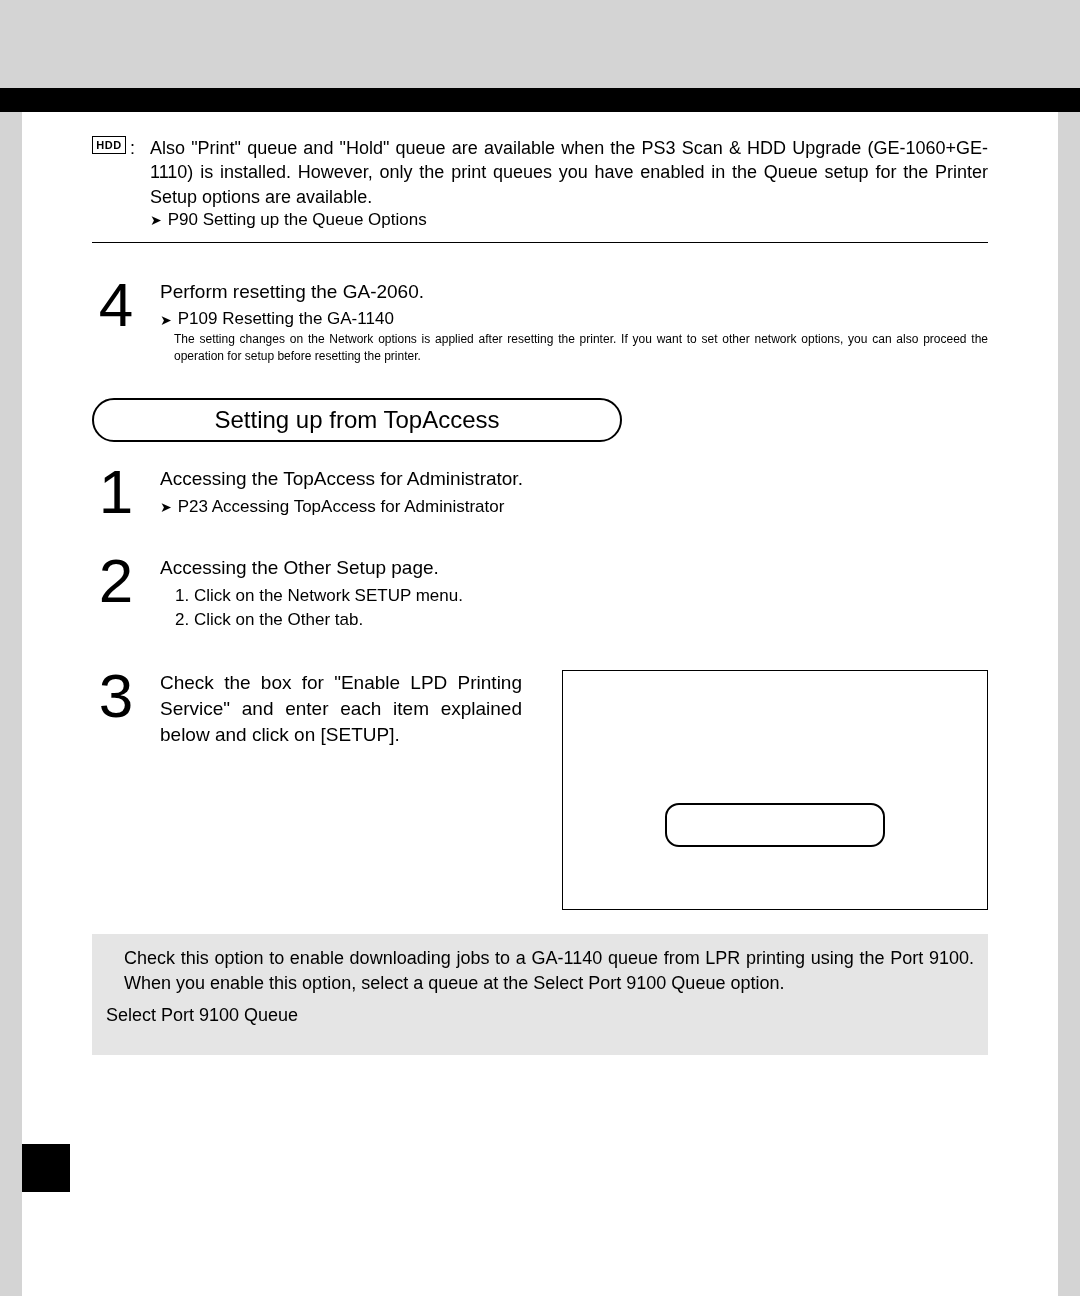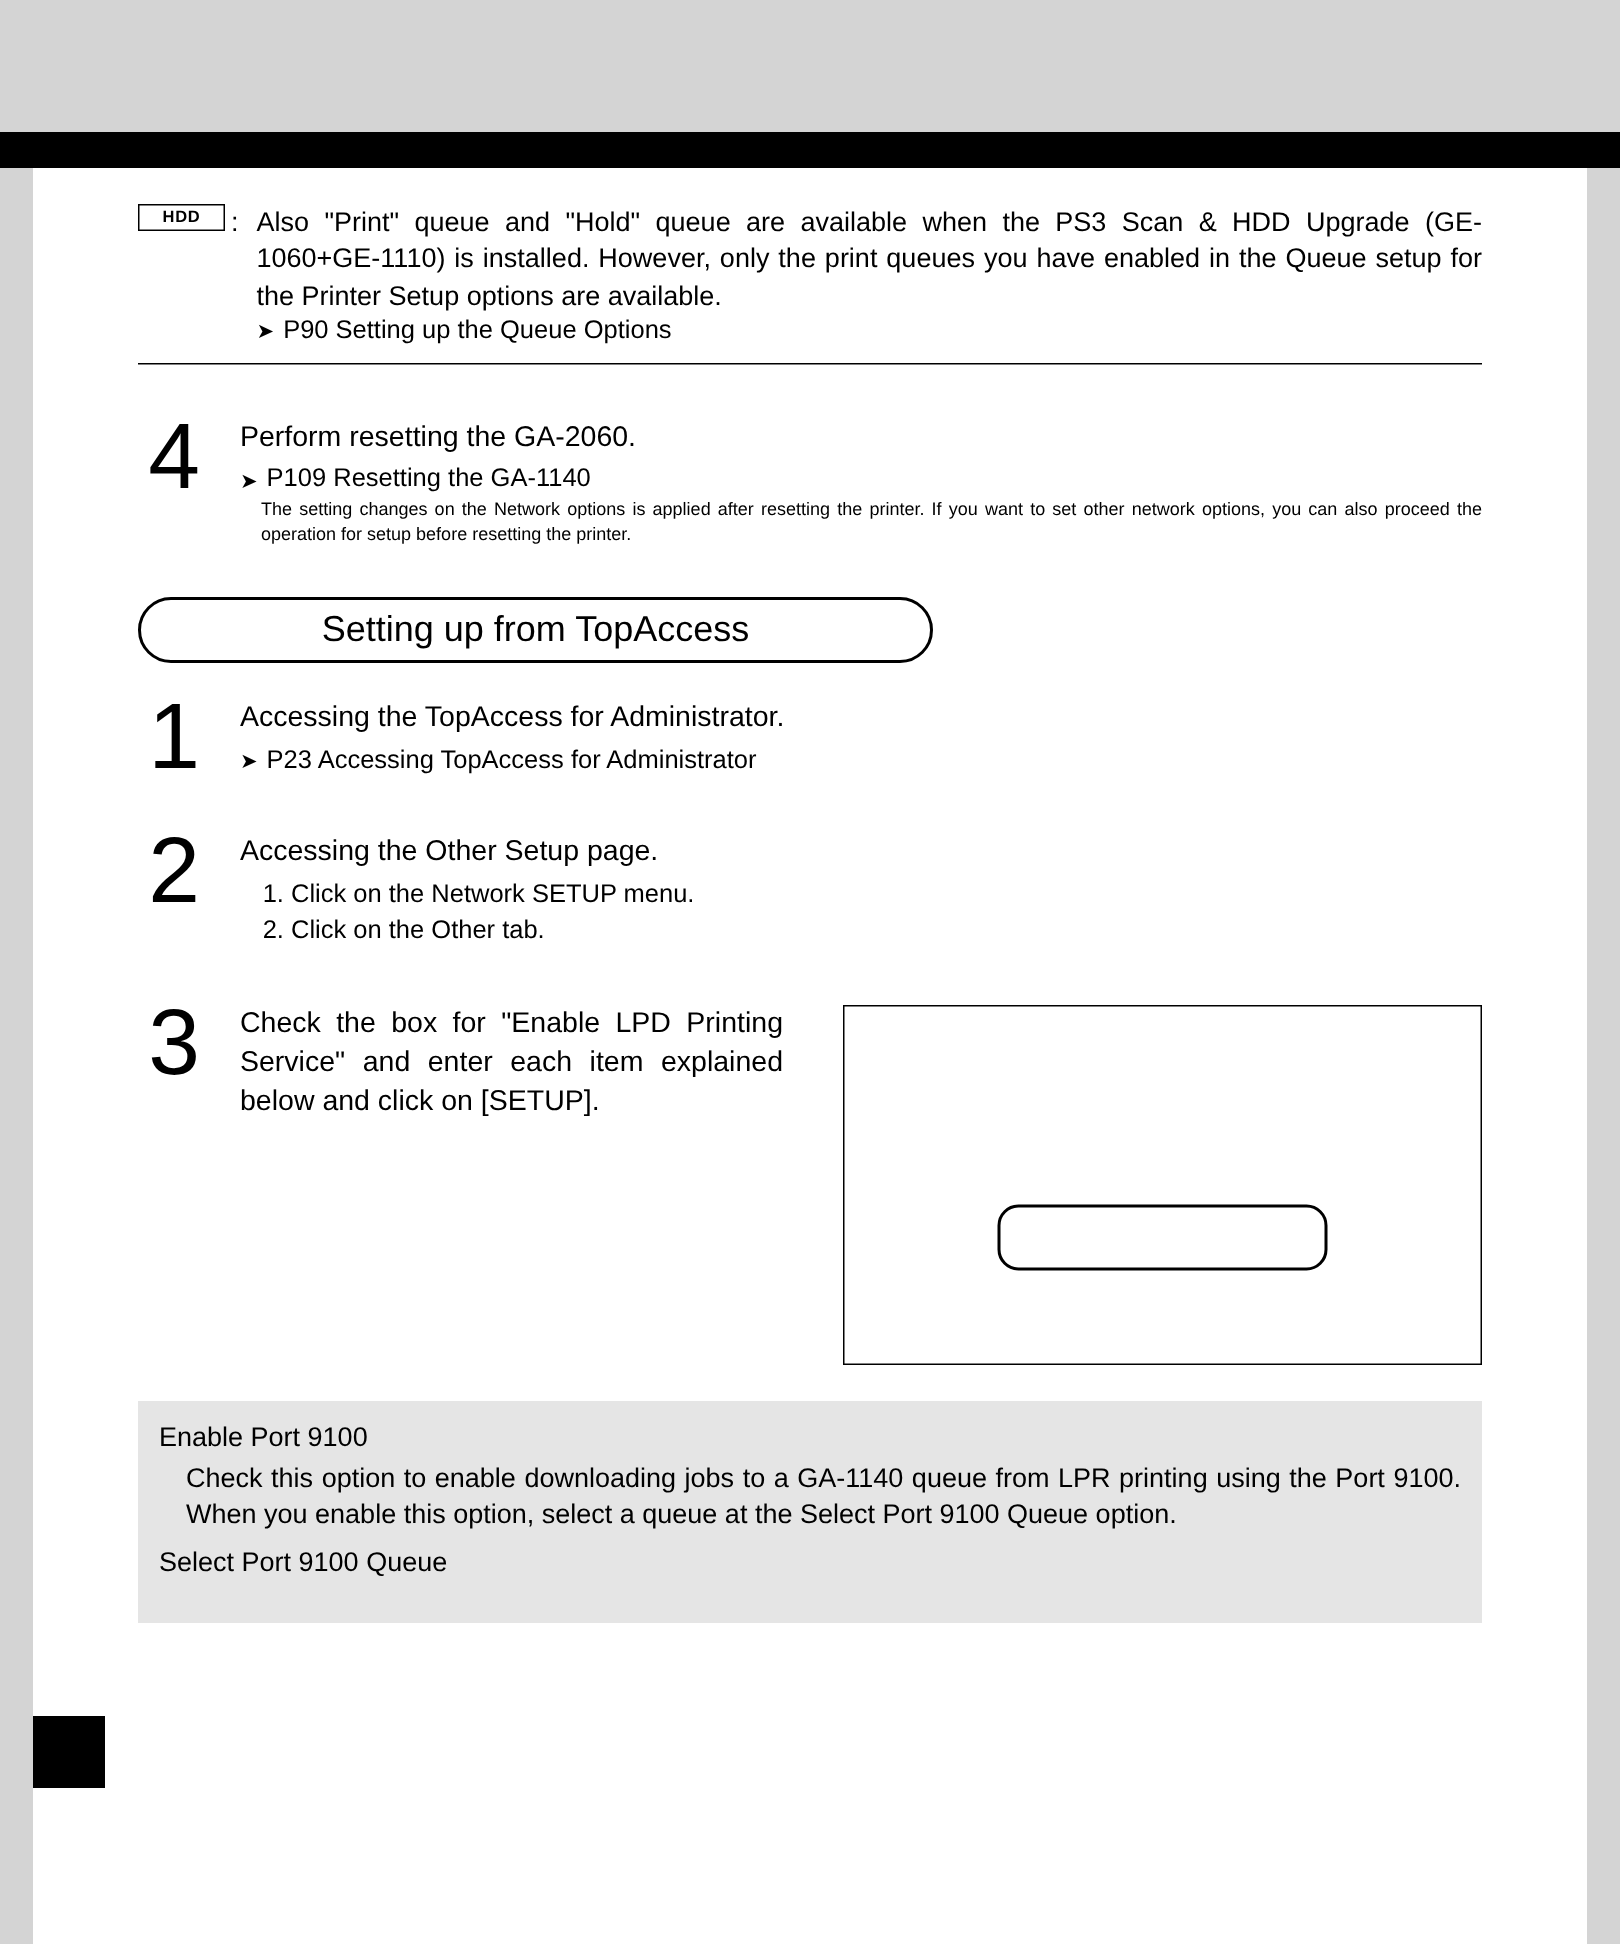--- a/index.html
+++ b/index.html
@@ -39,21 +39,21 @@
     display: flex;
     gap: 12px;
     border-bottom: 1px solid #000;
     padding-bottom: 10px;
   }
   .hdd-icon-col { flex: 0 0 46px; display: flex; align-items: flex-start; gap: 4px; }
   .hdd-icon {
     display: inline-flex;
     align-items: center;
     justify-content: center;
-    width: 58px;
+    width: 34px;
     height: 18px;
     border: 1.5px solid #000;
     font-size: 11px;
     font-weight: bold;
     letter-spacing: .5px;
   }
   .hdd-colon { font-size: 18px; }
   .hdd-body { flex: 1; }
   .ref-line { display: flex; align-items: center; gap: 6px; font-size: 17px; }
   .arrow-icon { font-size: 14px; line-height: 1; }
@@ -193,21 +193,20 @@
         <div class="step-num">3</div>
         <div class="step-body">Check the box for "Enable LPD Printing Service" and enter each item explained below and click on [SETUP].</div>
       </div>
       <div class="fig-box">
         <div class="fig-inner"></div>
       </div>
     </div>
 
     <div class="desc-box">
       <div class="desc-item">
-        <span class="desc-label">Enable Port 9100</span>
         <div class="desc-text">Check this option to enable downloading jobs to a GA-1140 queue from LPR printing using the Port 9100.  When you enable this option, select a queue at the Select Port 9100 Queue option.</div>
       </div>
       <div class="desc-item">
         <span class="desc-label">Select Port 9100 Queue</span>
       </div>
     </div>
 
   </div>
 
   <div class="black-square"></div>

